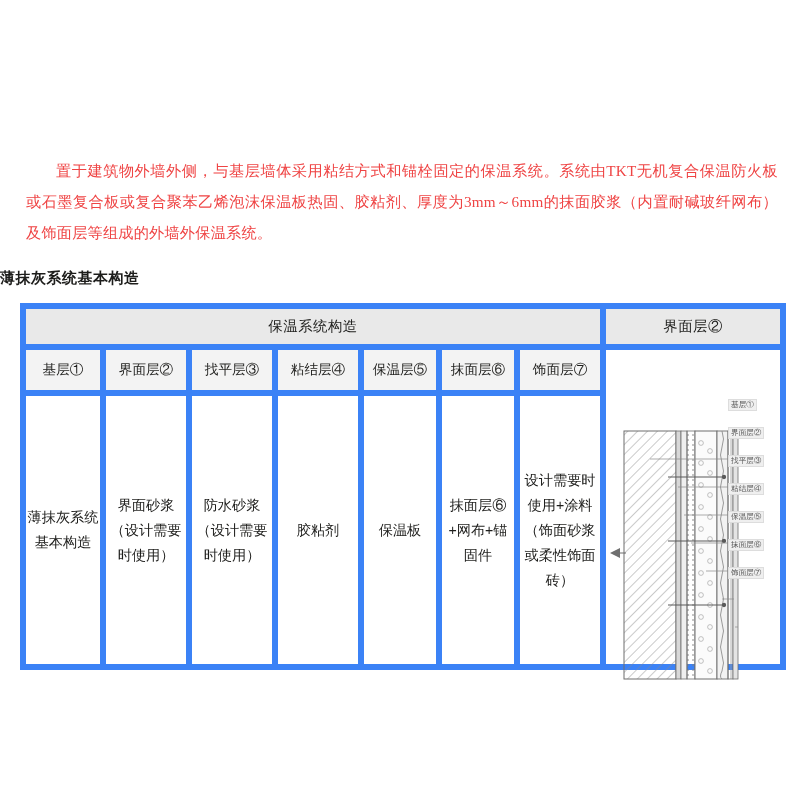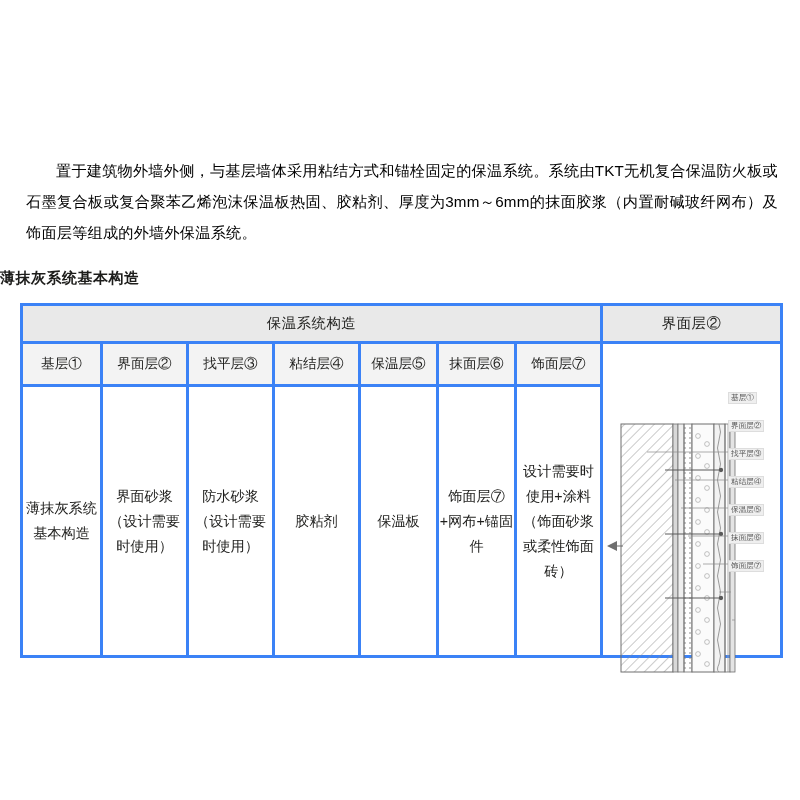--- a/index.html
+++ b/index.html
@@ -25,21 +25,22 @@
   .intro {
     position: absolute;
     left: 26px;
     top: 140px;
     width: 752px;
     font-size: 15.2px;
     line-height: 31px;
     text-align: justify;
     text-indent: 30px;
     letter-spacing: 0.2px;
-    color: #000000;
+    color: #ef4444;
+    font-family: Liberation Serif, serif;
   }
   
   .caption {
     position: absolute;
     left: 0;
     top: 269px;
     width: 800px;
     font-size: 15px;
     font-weight: bold;
     color: #1d1d1b;
@@ -54,21 +55,21 @@
     height: 350px;
   }
   table.ct {
     border-collapse: collapse;
     width: 760px;
     table-layout: fixed;
     font-size: 13.6px;
     color: #1d1d1b;
   }
   table.ct td {
-    border: 3px solid #3b82f6;
+    border: 6px solid #3b82f6;
     vertical-align: middle;
     text-align: center;
     padding: 0;
   }
   .hdr {
     background: #e9e9e9;
     height: 35px;
     font-size: 14.4px;
     letter-spacing: 0.5px;
   }
@@ -257,20 +258,20 @@
               </div>
             </div>
           </td>
         </tr>
         <tr>
           <td class="body-cell">薄抹灰系统基本构造</td>
           <td class="body-cell">界面砂浆（设计需要时使用）</td>
           <td class="body-cell">防水砂浆（设计需要时使用）</td>
           <td class="body-cell">胶粘剂</td>
           <td class="body-cell">保温板</td>
-          <td class="body-cell">饰面层⑦+网布+锚固件</td>
+          <td class="body-cell">抹面层⑥+网布+锚固件</td>
           <td class="body-cell">设计需要时使用+涂料（饰面砂浆或柔性饰面砖）</td>
         </tr>
       </tbody>
     </table>
   </div>
 
 </div>
 
 </body></html>

